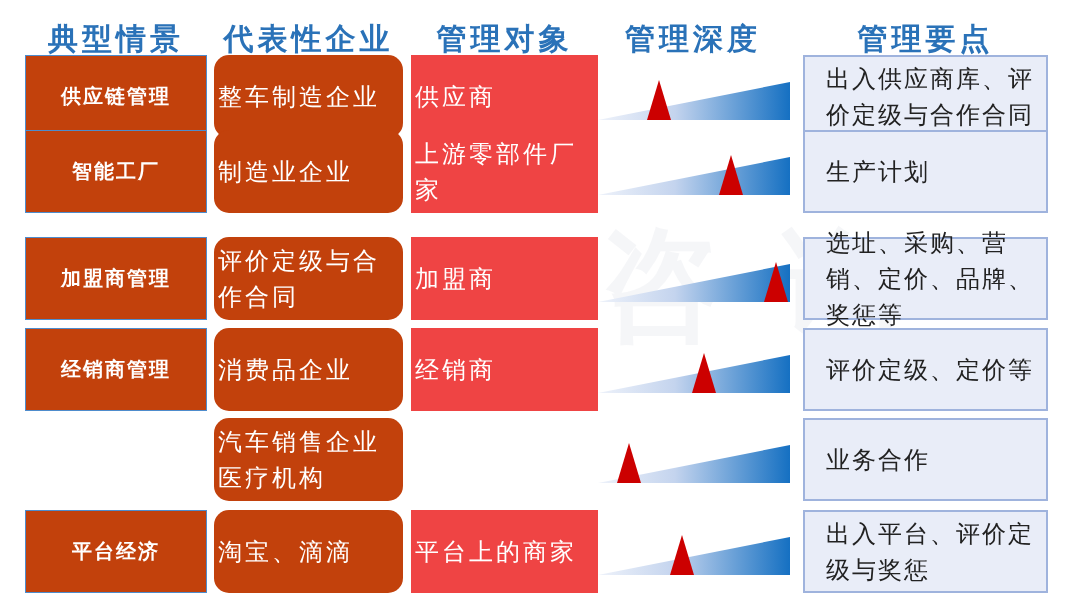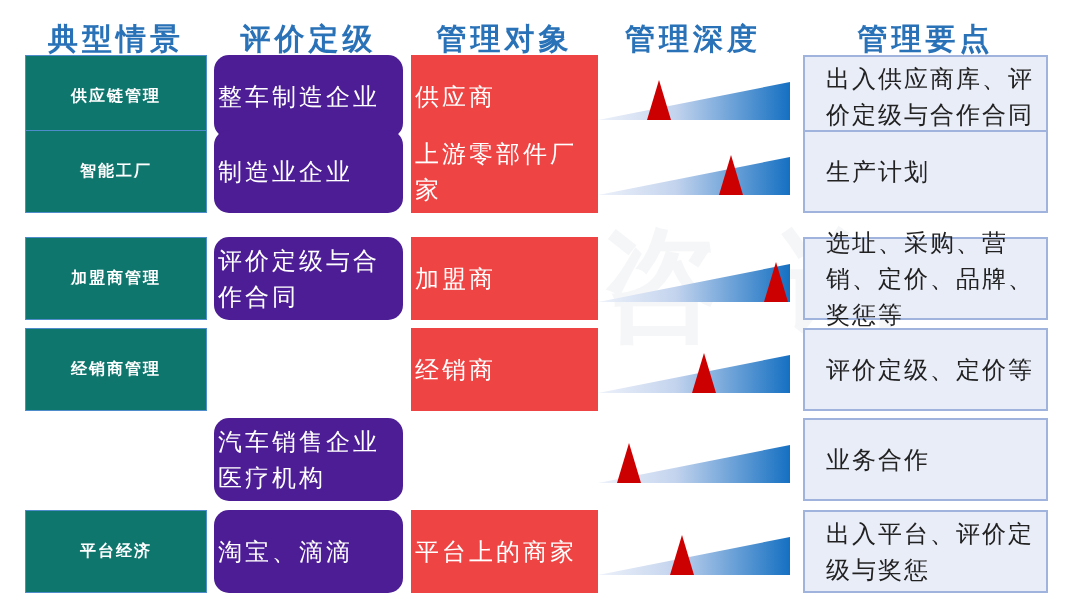--- a/index.html
+++ b/index.html
@@ -4,38 +4,38 @@
 <style>
   html, body { margin: 0; padding: 0; }
   body {
     width: 1080px; height: 606px; background: #ffffff; position: relative; overflow: hidden;
     font-family: "DejaVu Serif", "Liberation Serif", serif;
   }
   .hdr { position: absolute; top: 6px; height: 42px; line-height: 42px; text-align: center;
     color: #2a72b8; font-size: 30px; font-weight: bold; letter-spacing: 4px; white-space: nowrap; margin-top: 12px; }
   .row { position: absolute; left: 0; width: 1080px; height: 83px; }
   .cell { position: absolute; top: 0; height: 83px; box-sizing: border-box; display: flex; align-items: center; }
-  .c1 { left: 25px; width: 182px; background: #0f766e; border: 1px solid #4e8ccc; justify-content: center;
-    color: #ffffff; font-size: 16px; font-weight: bold; letter-spacing: 2px; }
-  .c2 { left: 214px; width: 189px; background: #4c1d95; color: #ffffff; font-size: 24px; letter-spacing: 3px;
+  .c1 { left: 25px; width: 182px; background: #c2410c; border: 1px solid #4e8ccc; justify-content: center;
+    color: #ffffff; font-size: 20px; font-weight: bold; letter-spacing: 2px; }
+  .c2 { left: 214px; width: 189px; background: #c2410c; color: #ffffff; font-size: 24px; letter-spacing: 3px;
     padding-left: 4px; line-height: 36px; border-radius: 15px; }
   .c3 { left: 411px; width: 187px; background: #ef4444; color: #ffffff; font-size: 24px; letter-spacing: 3px;
     padding-left: 4px; line-height: 36px; }
   .c5 { left: 803px; width: 245px; background: #e9edf8; border: 2px solid #9fb3dd; color: #222222; font-size: 24px;
     letter-spacing: 2px; padding-left: 21px; line-height: 36px; }
   .depth { position: absolute; left: 598px; top: 0; width: 200px; height: 83px; }
   .wm { position: absolute; color: rgba(200,205,215,0.18); font-size: 120px; font-weight: bold; pointer-events: none; }
 </style>
 </head>
 <body>
 
 <div class="wm" style="left:600px; top:205px; letter-spacing:60px;">咨询</div>
 
 <div class="hdr" style="left:25px; width:182px;">典型情景</div>
-<div class="hdr" style="left:214px; width:189px;">评价定级</div>
+<div class="hdr" style="left:214px; width:189px;">代表性企业</div>
 <div class="hdr" style="left:411px; width:187px;">管理对象</div>
 <div class="hdr" style="left:598px; width:190px;">管理深度</div>
 <div class="hdr" style="left:803px; width:245px;">管理要点</div>
 
 <div id="rows">
     <div class="row" style="top: 55px;">
     <div class="cell c1">
         <span>供应链管理</span>
       </div>
     <div class="cell c2">
@@ -106,20 +106,23 @@
       <polygon fill="#cc0000" points="166,65 178,25 190,65"></polygon>
     </svg>
     <div class="cell c5">
         <span>选址、采购、营销、定价、品牌、奖惩等</span>
       </div>
   </div>
     <div class="row" style="top: 328px;">
     <div class="cell c1">
         <span>经销商管理</span>
       </div>
+    <div class="cell c2">
+        <span>消费品企业</span>
+      </div>
     <div class="cell c3">
         <span>经销商</span>
       </div>
     <svg class="depth" viewBox="0 0 200 83">
       <defs>
         <linearGradient x1="0" y1="0" x2="1" y2="0" id="wg3">
           <stop offset="0" stop-color="#eef2fa"></stop>
           <stop offset="0.4" stop-color="#c4d4ee"></stop>
           <stop offset="1" stop-color="#1570c2"></stop>
         </linearGradient>

